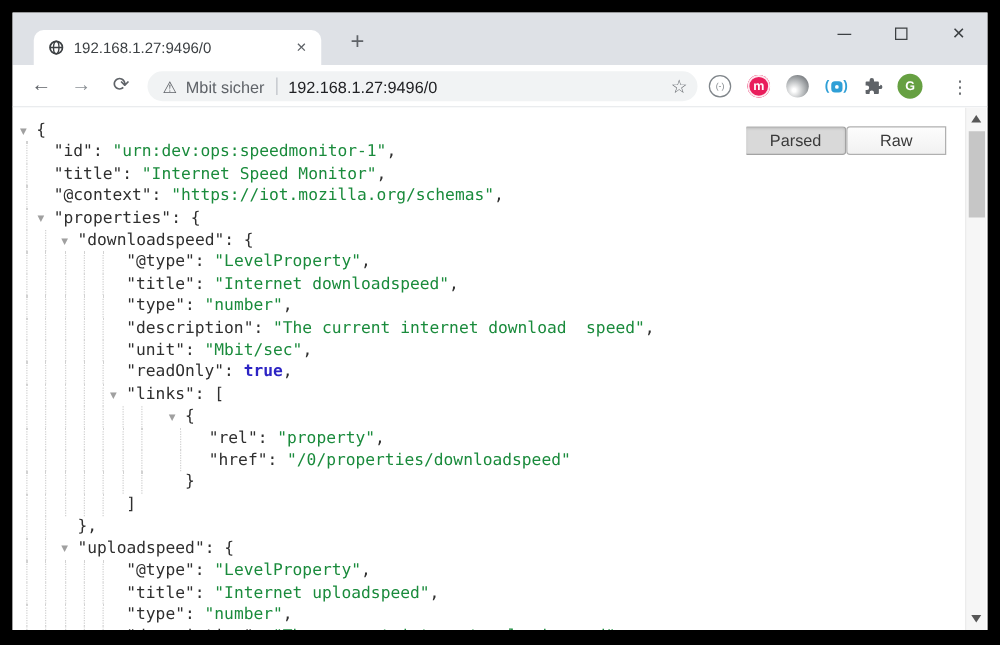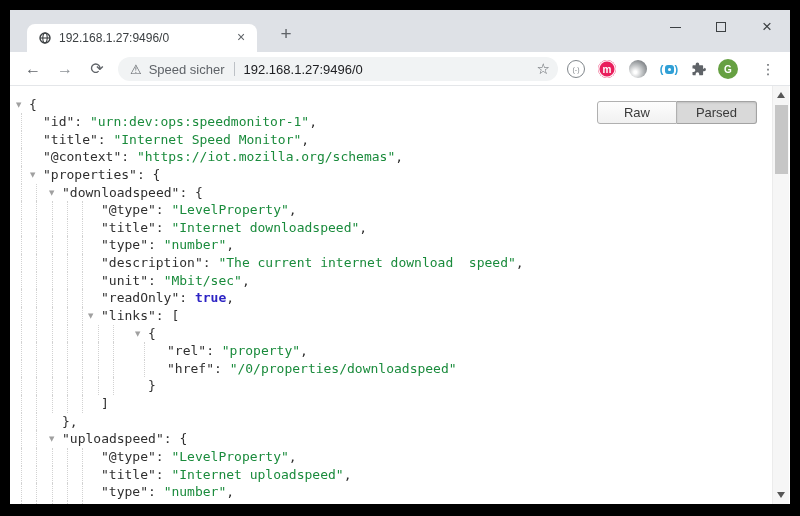--- a/index.html
+++ b/index.html
@@ -96,42 +96,42 @@
         </div>
     </div>
   </div>
 
   <div class="toolbar">
     <div class="navbtn" style="left:11px;">←</div>
     <div class="navbtn" style="left:43px;color:#8c9196;">→</div>
     <div class="navbtn" style="left:75px;">⟳</div>
     <div class="omnibox">
       <span class="warn">⚠</span>
-      <span class="sec-label">Speed sicher</span>
+      <span class="sec-label">Mbit sicher</span>
       <span class="sec-sep"></span>
       <span class="url">192.168.1.27:9496/0</span>
       <span class="star">☆</span>
     </div>
     <div class="ext ext-dash" style="left:557px;">(-)</div>
     <div class="ext ext-m" style="left:588px;">m</div>
     <div class="ext ext-sphere" style="left:619px;"></div>
     <div class="ext ext-blue" style="left:648px;width:22px;">(<span class="dot"></span>)</div>
     <div class="ext" style="left:679px;">
       <svg width="17" height="17" viewBox="0 0 24 24">
         <path fill="#5f6368" d="M20 11h-1.5V7a1 1 0 0 0-1-1H13V4.5a2.5 2.5 0 0 0-5 0V6H4.5a1 1 0 0 0-1 1v3.5H5a2.5 2.5 0 0 1 0 5H3.5V19a1 1 0 0 0 1 1H8v-1.5a2.5 2.5 0 0 1 5 0V20h4.5a1 1 0 0 0 1-1v-4.5H20a2.5 2.5 0 0 0 0-5z"></path>
       </svg>
     </div>
     <div class="ext avatar" style="left:708px;">G</div>
     <div class="ext kebab" style="left:749px;">⋮</div>
   </div>
 
   <div class="content">
     <div class="btn-group">
+      <div class="vbtn parsed">Parsed</div>
       <div class="vbtn raw">Raw</div>
-      <div class="vbtn parsed">Parsed</div>
     </div>
     <div class="scrollbar">
       <div class="sb-arrow sb-up"></div>
       <div class="sb-thumb"></div>
       <div class="sb-arrow sb-down"></div>
     </div>
   <div class="jline" style="top: 9.5px;"><span class="tri" style="left: 6px;">▼</span><span class="ltext" style="left: 19px;"><span class="tp">{</span></span></div>
       <div class="jline" style="top: 27.12px;"><span class="guide" style="left: 11px;"></span><span class="ltext" style="left: 33px;"><span class="tk">"id"</span><span class="tp">: </span><span class="ts">"urn:dev:ops:speedmonitor-1"</span><span class="tp">,</span></span></div>
       <div class="jline" style="top: 44.74px;"><span class="guide" style="left: 11px;"></span><span class="ltext" style="left: 33px;"><span class="tk">"title"</span><span class="tp">: </span><span class="ts">"Internet Speed Monitor"</span><span class="tp">,</span></span></div>
       <div class="jline" style="top: 62.36px;"><span class="guide" style="left: 11px;"></span><span class="ltext" style="left: 33px;"><span class="tk">"@context"</span><span class="tp">: </span><span class="ts">"https://iot.mozilla.org/schemas"</span><span class="tp">,</span></span></div>

